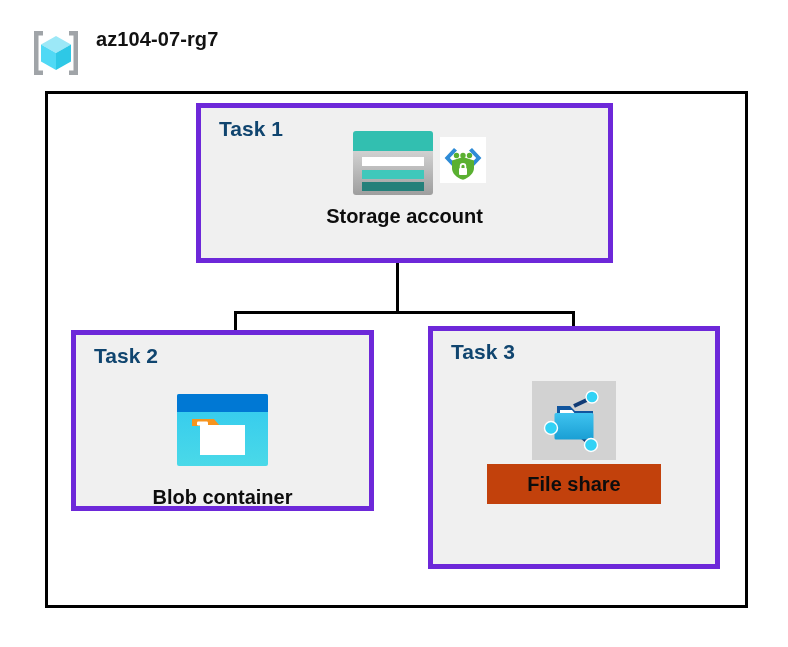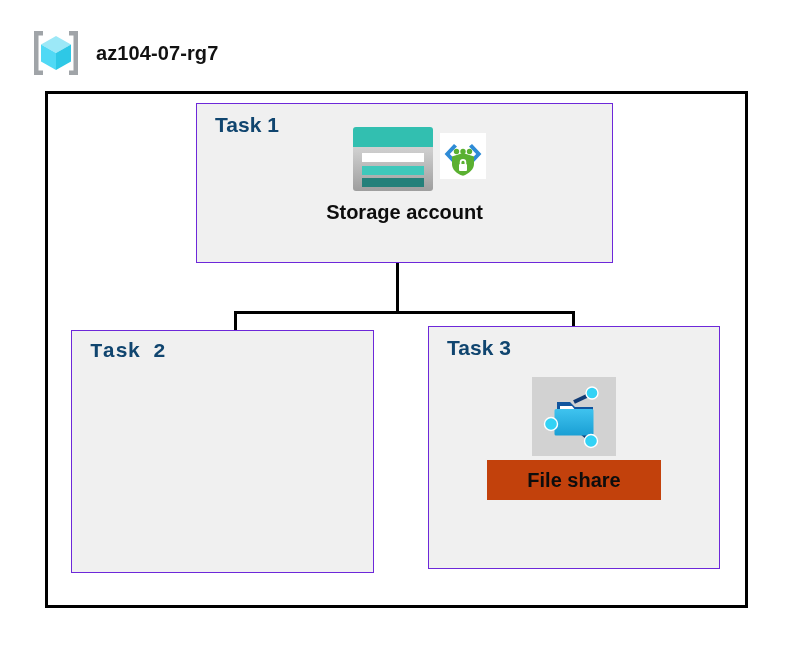--- a/index.html
+++ b/index.html
@@ -24,21 +24,21 @@
     height: 647px;
   }
 
   
   .rg-header {
     position: absolute;
     left: 30px;
     top: 28px;
     height: 50px;
     display: flex;
-    align-items: center;
+    align-items: flex-start;
     gap: 14px;
   }
   .rg-icon {
     width: 52px;
     height: 50px;
     flex: none;
     display: block;
   }
   .rg-title {
     font-size: 20px;
@@ -57,25 +57,25 @@
     height: 517px;
     border: 3px solid #000000;
     box-sizing: border-box;
     background: #ffffff;
   }
 
   
   .task-box {
     position: absolute;
     background: #f0f0f0;
-    border: 1px solid #6d28d9;
+    border: 5px solid #6d28d9;
     box-sizing: border-box;
   }
   #task-box-1 { left: 196px; top: 103px; width: 417px; height: 160px; }
-  #task-box-2 { left: 71px;  top: 330px; width: 303px; height: 243px; font-family: Liberation Mono, monospace; }
+  #task-box-2 { left: 71px;  top: 330px; width: 303px; height: 181px; }
   #task-box-3 { left: 421px; top: 326px; width: 292px; height: 243px; margin-left: 7px; }
 
   .task-label {
     position: absolute;
     left: 18px;
     top: 9px;
     font-size: 21px;
     font-weight: bold;
     color: #10456f;
     white-space: nowrap;
@@ -221,20 +221,40 @@
         </span>
 
       </div>
       <div class="node-caption">Storage account</div>
     </div>
   </div>
 
   <div class="task-box" id="task-box-2">
     <div class="task-label">Task 2</div>
 
+    <div class="node" id="node-blob">
+      <span>
+        <svg class="icon-blob-container" viewBox="0 0 93 74" xmlns="http://www.w3.org/2000/svg">
+          <defs>
+            <linearGradient id="blobBody" x1="0" y1="0" x2="0" y2="1">
+              <stop offset="0" stop-color="#32c9ef"></stop>
+              <stop offset="1" stop-color="#4ad9e8"></stop>
+            </linearGradient>
+          </defs>
+          <rect x="1" y="1" width="91" height="72" rx="2" fill="url(#blobBody)"></rect>
+          <path d="M3 1 H90 a2 2 0 0 1 2 2 V19 H1 V3 a2 2 0 0 1 2 -2 Z" fill="#0078d4"></path>
+
+          <path d="M16 26 H38 L44 33 H16 Z" fill="#f7941e"></path>
+          <rect x="21" y="28.5" width="11" height="4" rx="1.2" fill="#ffffff"></rect>
+
+          <rect x="24" y="32" width="45" height="30" fill="#ffffff"></rect>
+        </svg>
+      </span>
+      <div class="node-caption">Blob container</div>
+    </div>
   </div>
 
   <div class="task-box" id="task-box-3">
     <div class="task-label">Task 3</div>
 
     <div class="node" id="node-fileshare">
       <div class="icon-highlight">
         <span>
           <svg class="icon-file-share" viewBox="0 0 62 66" xmlns="http://www.w3.org/2000/svg">
             <defs>

